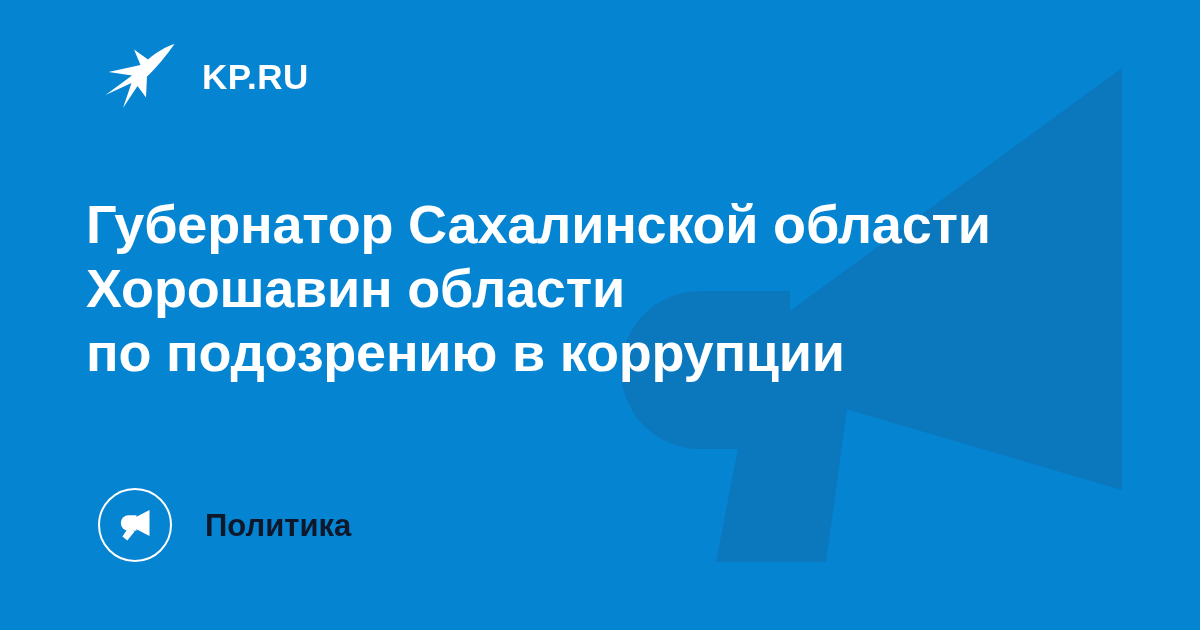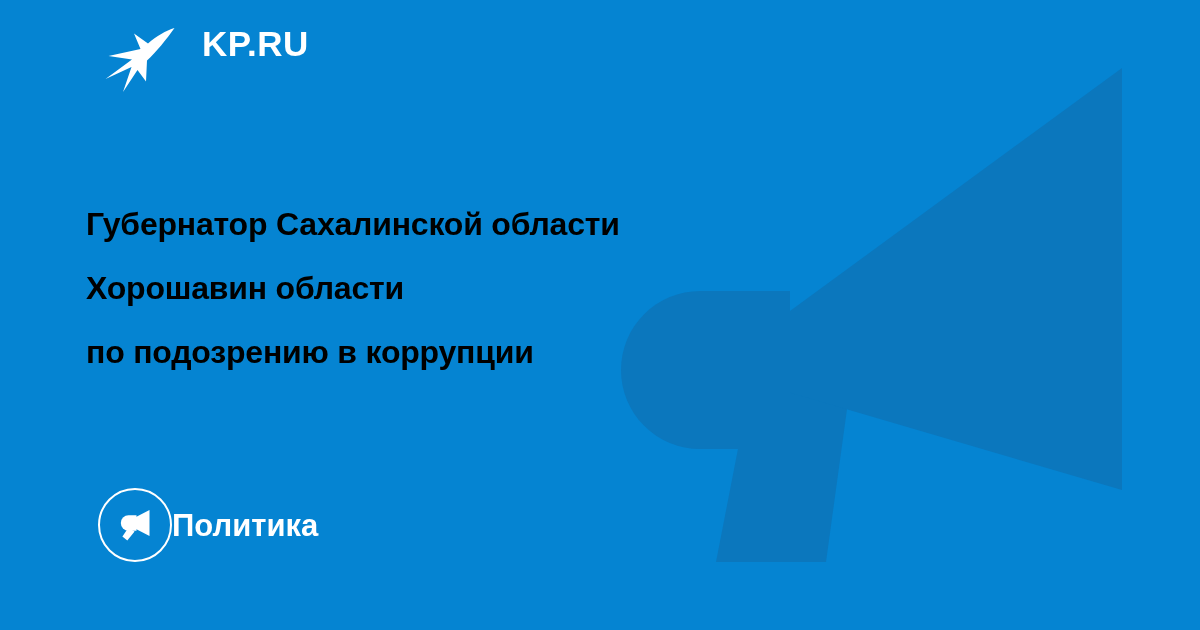--- a/index.html
+++ b/index.html
@@ -26,23 +26,23 @@
     left: 0;
     width: 1200px;
     height: 630px;
     pointer-events: none;
   }
 
   
   #brand {
     position: absolute;
     left: 104px;
-    top: 26px;
+    top: 40px;
     display: flex;
-    align-items: flex-start;
+    align-items: center;
     height: 72px;
   }
   #brand-bird {
     width: 72px;
     height: 68px;
     display: block;
   }
   #brand-name {
     margin-left: 26px;
     color: #ffffff;
@@ -52,22 +52,22 @@
     line-height: 1;
     white-space: nowrap;
   }
 
   
   #headline {
     position: absolute;
     left: 86px;
     top: 192px;
     width: 1040px;
-    color: #000000;
-    font-size: 32px;
+    color: #ffffff;
+    font-size: 54px;
     font-weight: bold;
     line-height: 64px;
     letter-spacing: -0.2px;
   }
   #headline .hl-line {
     display: block;
     white-space: nowrap;
   }
 
   
@@ -89,21 +89,22 @@
     justify-content: center;
     box-sizing: border-box;
     flex: 0 0 auto;
   }
   #category-icon-circle svg {
     width: 38px;
     height: 38px;
     display: block;
   }
   #category-label {
-    color: #ffffff;
+    margin-left: 33px;
+    color: #0f172a;
     font-size: 31px;
     font-weight: bold;
     line-height: 1;
     white-space: nowrap;
   }
 </style>
 </head>
 <body>
 
 <div id="card">

